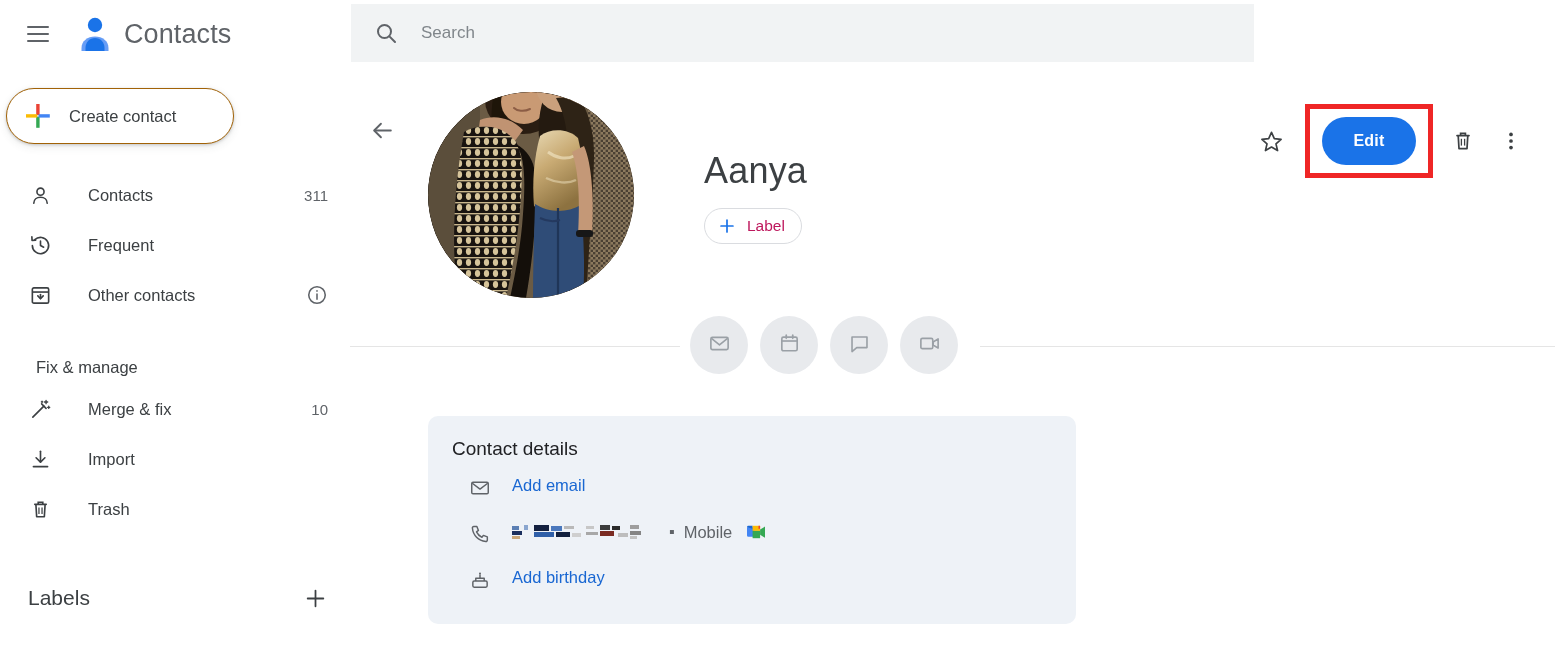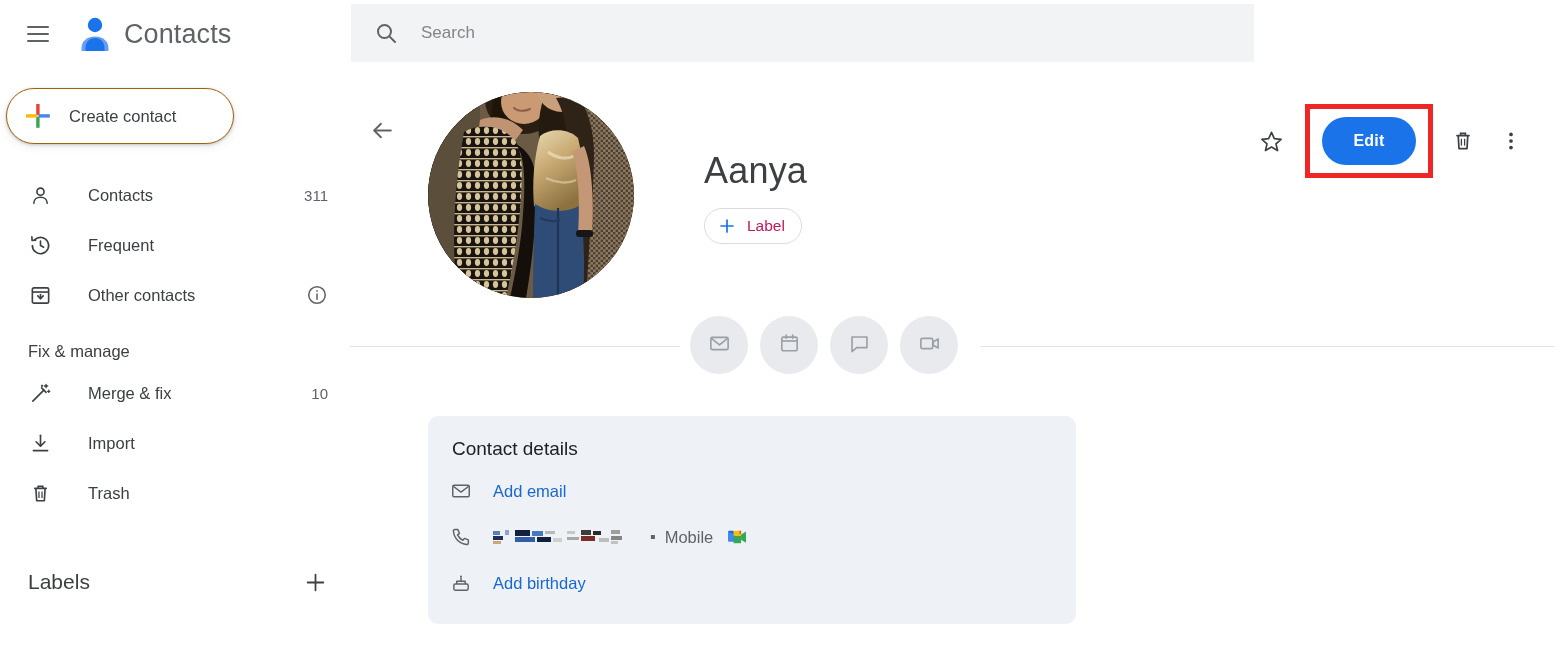--- a/index.html
+++ b/index.html
@@ -59,21 +59,21 @@
     position: relative; height: 50px; display: flex; align-items: center;
     padding-left: 28px; padding-right: 22px; cursor: pointer;
     border-top-right-radius: 25px; border-bottom-right-radius: 25px;
   }
   .nav-ico { width: 24px; height: 24px; flex: 0 0 24px; display:flex; align-items:center; justify-content:center; }
   .nav-label { margin-left: 36px; font-size: 16.5px; color: #3c4043; white-space: nowrap; }
   .nav-count { margin-left: auto; font-size: 15px; color: #5f6368; }
   .nav-info { margin-left: auto; width: 22px; height: 22px; display:flex; align-items:center; justify-content:center; }
 
   .section-head {
-    margin-top: 14px; padding-left: 28px; height: 34px;
+    margin-top: 30px; padding-left: 36px; height: 34px;
     display: flex; align-items: center;
     font-size: 16.5px; color: #3c4043;
   }
   .labels-head {
     margin-top: 44px; padding-left: 28px; padding-right: 22px;
     height: 40px; display: flex; align-items: center;
     font-size: 21px; color: #3c4043;
   }
   .labels-add { margin-left: auto; width: 26px; height: 26px; display:flex;align-items:center;justify-content:center; cursor:pointer;}
 
@@ -139,22 +139,22 @@
     display: flex; align-items: center; justify-content: center; cursor: default;
   }
 
   
   .details-card {
     position: absolute; left: 78px; top: 348px; width: 648px;
     background: #eef2f7; border-radius: 10px; padding: 22px 0 26px 0;
   }
   .details-title { padding-left: 24px; font-size: 19px; color: #202124; }
   .detail-row {
-    margin-top: 16px; padding-left: 21px; height: 30px;
-    display: flex; align-items: center;
+    margin-top: 16px; padding-left: 40px; height: 30px;
+    display: flex; align-items: flex-start;
   }
   .detail-ico { width: 24px; height: 24px; flex:0 0 24px; display:flex; align-items:center; justify-content:center; }
   .detail-link {
     margin-left: 20px; font-size: 16.5px; color: #1967d2; cursor: pointer; text-decoration: none;
   }
   .detail-value { margin-left: 20px; display:flex; align-items:center; }
   .redacted { display: inline-block; height: 17px; }
   .phone-type { font-size: 16.5px; color: #5f6368; margin-left: 9px; }
   .bullet { color:#5f6368; font-size: 16px; margin-left: 7px; }
   .meet-ico { margin-left: 12px; width: 24px; height: 20px; display:flex; align-items:center; }

